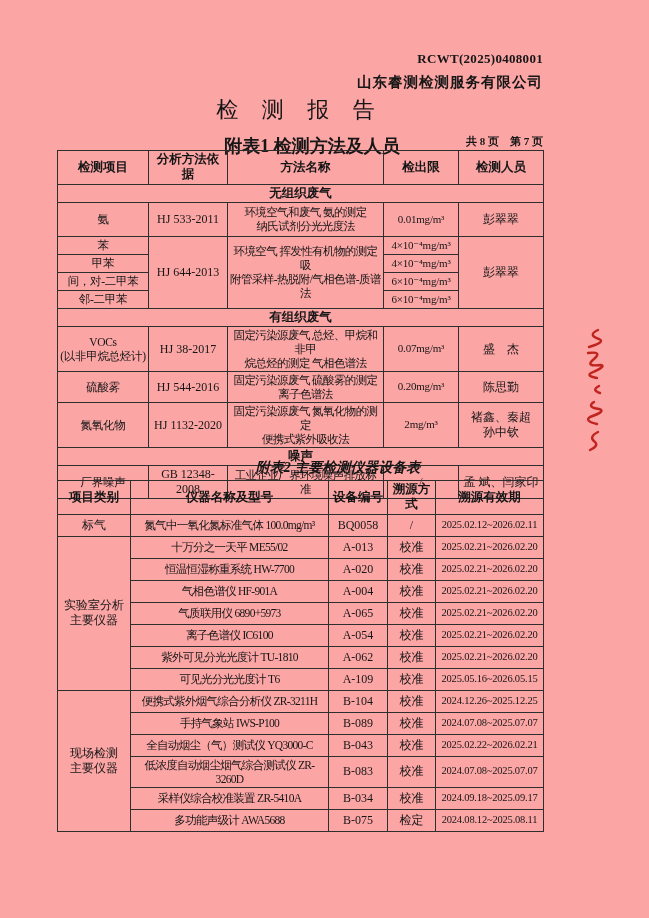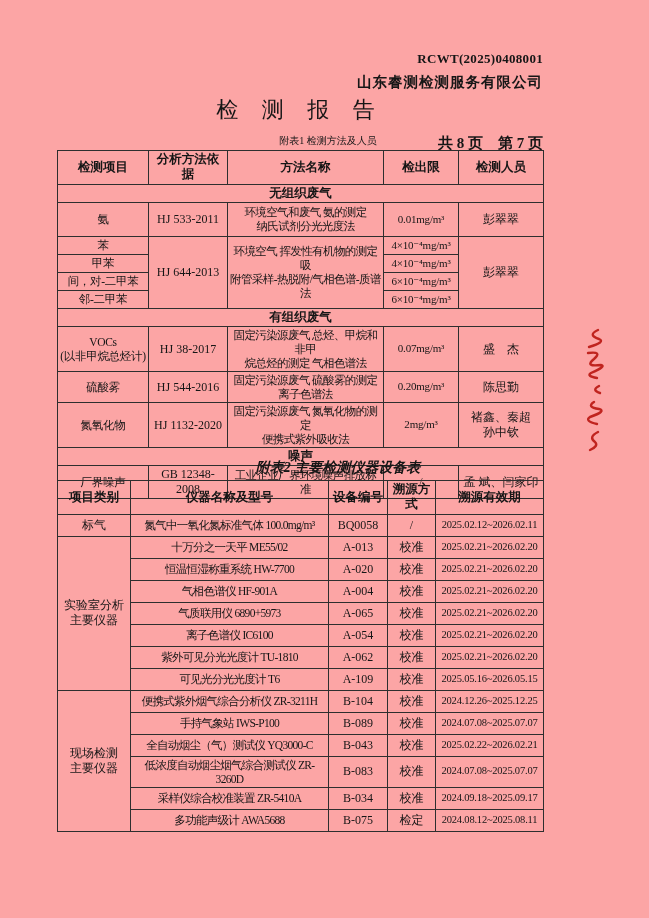--- a/index.html
+++ b/index.html
@@ -19,26 +19,26 @@
   .company{
     position:absolute;top:73px;left:0;width:100%;
     text-align:right;font-size:14.5px;font-weight:bold;letter-spacing:1px;
   }
   .main-title{
     position:absolute;top:95px;left:0;width:100%;
     text-align:center;font-size:22px;font-weight:normal;letter-spacing:9px;
   }
   .caption-row{position:absolute;top:134px;left:0;width:100%;height:17px;}
   .caption-1{
-    position:absolute;left:50%;transform:translateX(-50%);margin-left:28px;
-    font-size:10px;font-weight:normal;white-space:nowrap;
+    position:absolute;left:50%;transform:translateX(-50%);margin-left:12px;
+    font-size:18px;font-weight:bold;white-space:nowrap;
   }
   .page-info{
     position:absolute;right:0;top:0;
-    font-size:15px;font-weight:bold;white-space:nowrap;
+    font-size:11px;font-weight:bold;white-space:nowrap;
   }
   table{
     border-collapse:collapse;table-layout:fixed;
     width:486px;background:transparent;
   }
   .table-1{position:absolute;top:150px;left:0;}
   .caption-2{
     position:absolute;top:459px;left:50%;transform:translateX(-50%);margin-left:38px;
     font-size:14px;font-weight:bold;white-space:nowrap;font-style:italic;
   }

